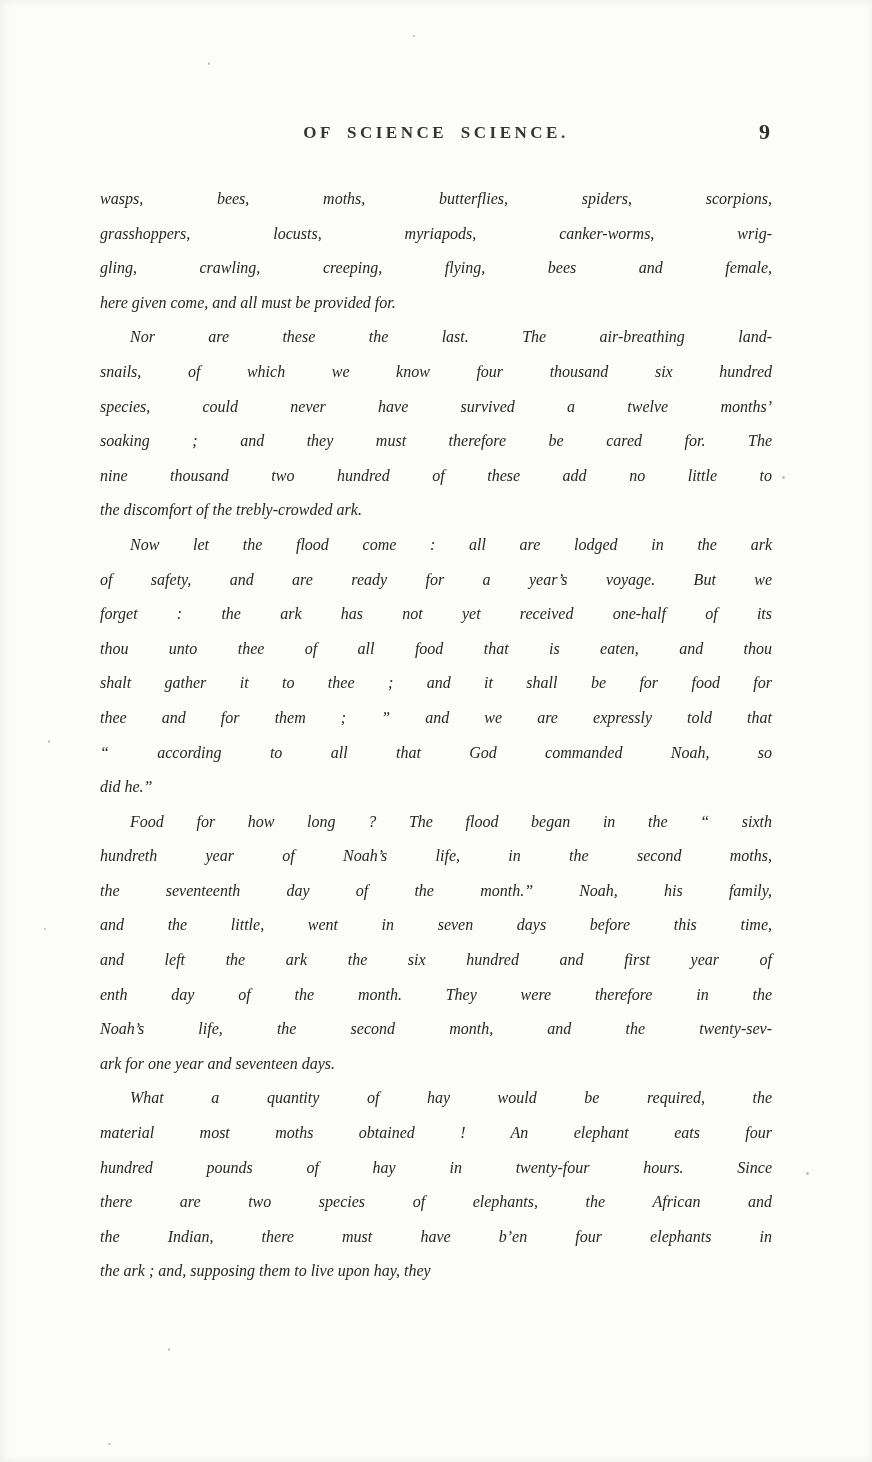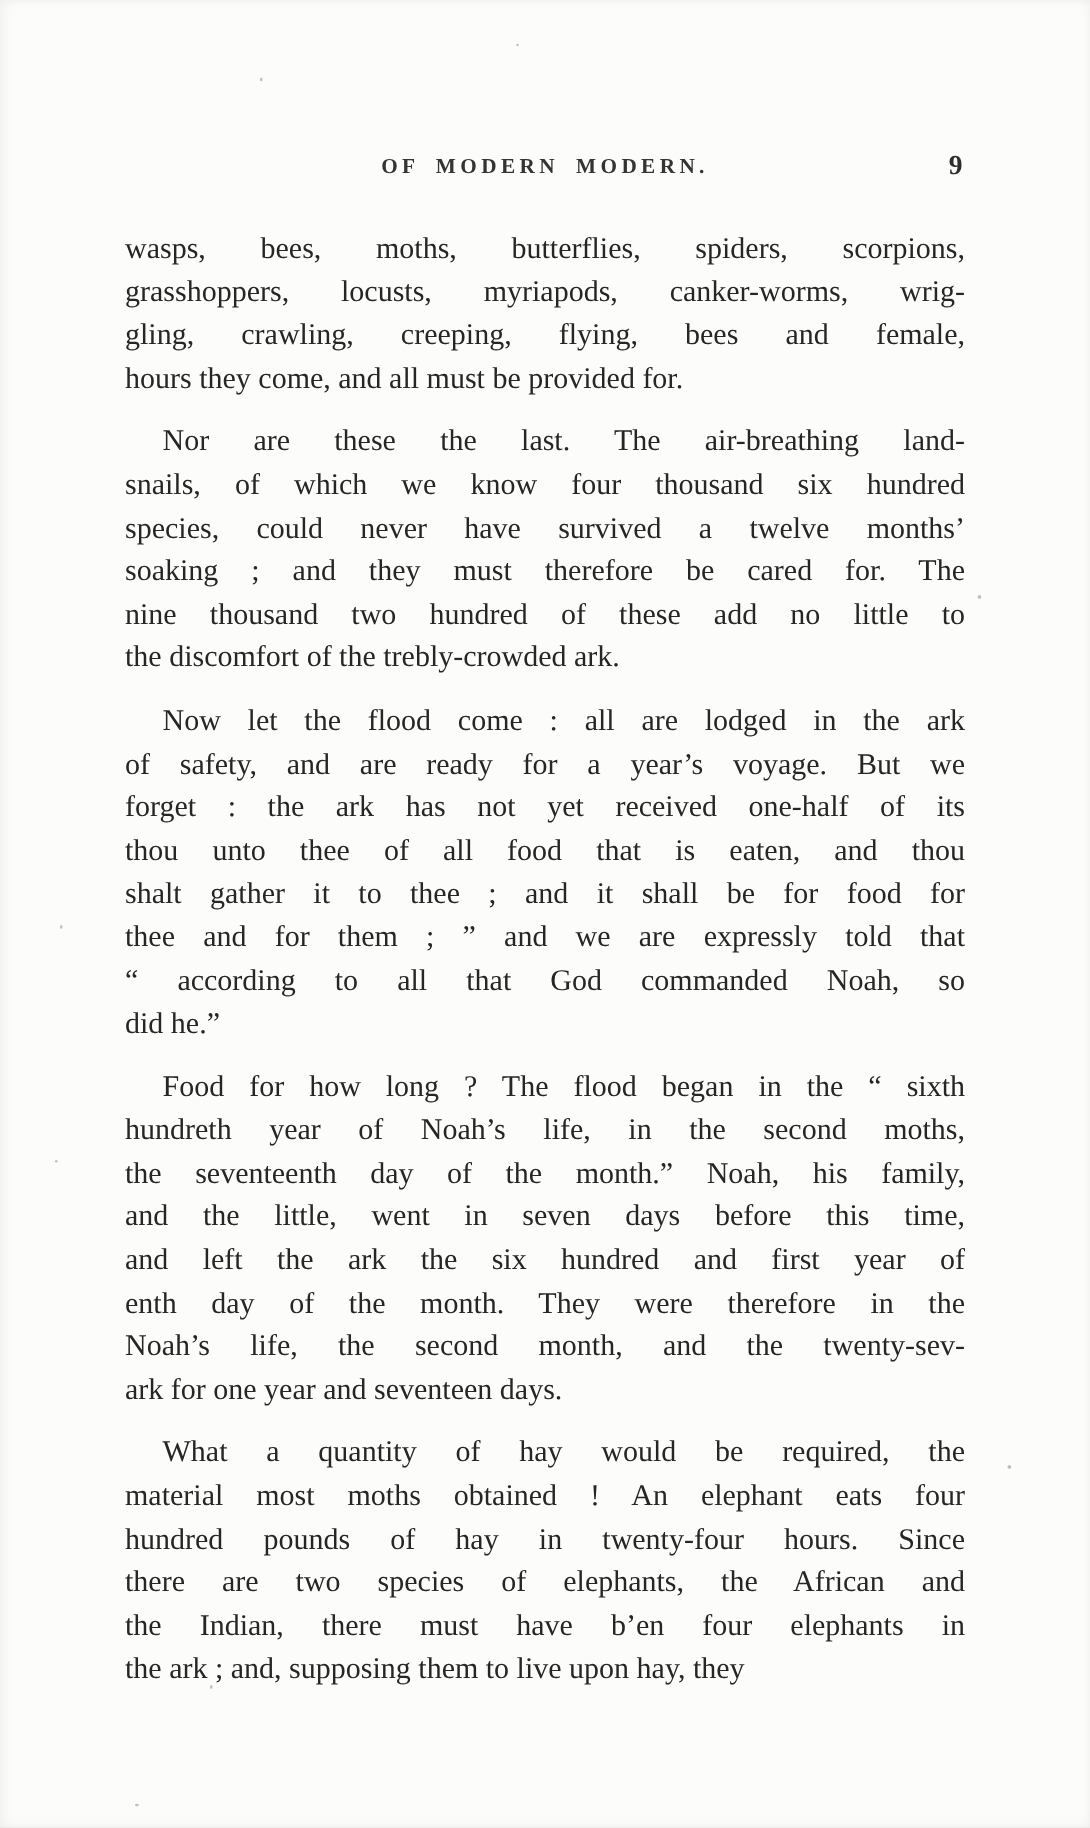--- a/index.html
+++ b/index.html
@@ -40,61 +40,61 @@
     top: -4px;
     font-size: 22px;
     font-weight: bold;
     color: #2e2e2e;
   }
   .page-body {
     position: absolute;
     top: 182px;
     left: 100px;
     width: 672px;
-    font-size: 24px;
+    font-size: 16px;
     line-height: 34.6px;
     color: #262626;
+    font-style: italic;
   }
   .paragraph { margin: 0; }
   .line {
     text-align: justify;
     text-align-last: justify;
     white-space: normal;
   }
   .line.last {
     text-align: left;
     text-align-last: left;
   }
   .line.indent {
     text-indent: 30px;
-    margin-top: 16px;
   }
   .speck {
     position: absolute;
     background: #8d8d88;
     border-radius: 50%;
     opacity: 0.55;
   }
 </style>
 </head>
 <body>
 
 <div class="scan-page">
 
   <div class="running-head">
-    <span class="head-title">OF MODERN MODERN.</span>
+    <span class="head-title">OF SCIENCE SCIENCE.</span>
     <span class="folio">9</span>
   </div>
 
   <div class="page-body">
       <div class="paragraph">
         <div class="line">wasps, bees, moths, butterflies, spiders, scorpions,</div>
         <div class="line">grasshoppers, locusts, myriapods, canker-worms, wrig-</div>
         <div class="line">gling, crawling, creeping, flying, bees and female,</div>
-        <div class="line last">hours they come, and all must be provided for.</div>
+        <div class="line last">here given come, and all must be provided for.</div>
       </div>
       <div class="paragraph">
         <div class="line indent">Nor are these the last.  The air-breathing land-</div>
         <div class="line">snails, of which we know four thousand six hundred</div>
         <div class="line">species, could never have survived a twelve months’</div>
         <div class="line">soaking ; and they must therefore be cared for.  The</div>
         <div class="line">nine thousand two hundred of these add no little to</div>
         <div class="line last">the discomfort of the trebly-crowded ark.</div>
       </div>
       <div class="paragraph">

